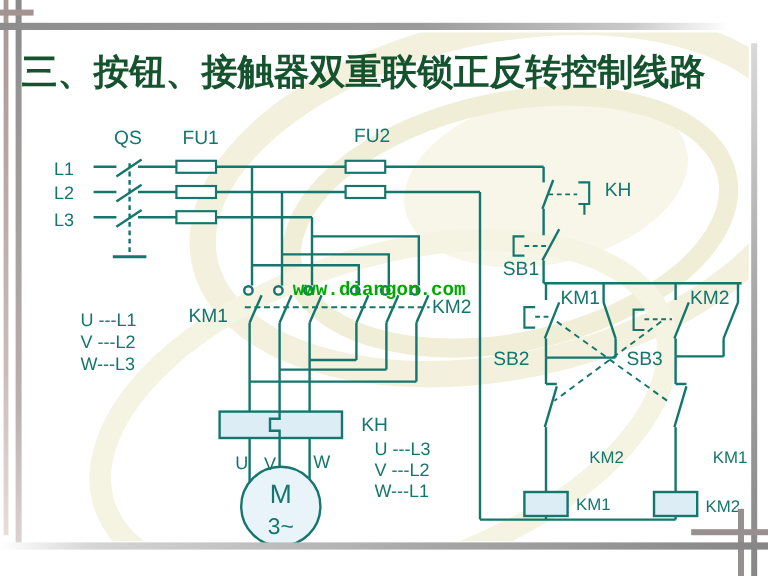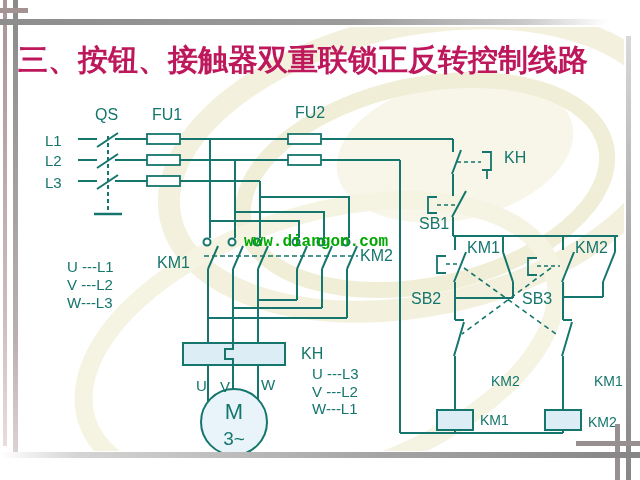--- a/index.html
+++ b/index.html
@@ -14,21 +14,21 @@
   .f-hl-top-short{left:0;top:8px;width:28px;height:5px;background:#a39393;}
   .f-hl-top{left:0;top:19px;width:640px;height:6px;
     background:linear-gradient(to right,#8d8d8d,#9b9b9b 55%,#c9c9c9 82%,rgba(255,255,255,0) 95%);}
   .f-vr-outer{left:626px;top:36px;width:5px;height:444px;
     background:linear-gradient(#d9d9d9,#a5a5a5 50%,#878787);}
   .f-vr-inner{left:615px;top:424px;width:5px;height:56px;background:#979090;}
   .f-hl-bot{left:0;top:452px;width:640px;height:6px;
     background:linear-gradient(to right,rgba(255,255,255,0),#d5d5d5 12%,#a8a8a8 55%,#858585);}
   .f-hl-bot-short{left:576px;top:441px;width:64px;height:5px;background:#989090;}
   .title{position:absolute;z-index:2;left:18px;top:40px;width:612px;
-    font-size:30px;font-weight:700;color:#be185d;letter-spacing:0px;white-space:nowrap;}
+    font-size:30px;font-weight:700;color:#14532d;letter-spacing:0px;white-space:nowrap;}
   svg.circuit{position:absolute;z-index:1;left:0;top:0;}
   svg text{font-family:"Liberation Sans",sans-serif;fill:#15766d;}
   svg text.wm{font-family:"Liberation Mono","DejaVu Sans Mono",monospace;fill:#00a800;font-weight:700;}
 </style>
 </head>
 <body>
 
 <div class="stage">
 
   <svg class="circuit" width="640" height="480" viewBox="0 0 640 480">

